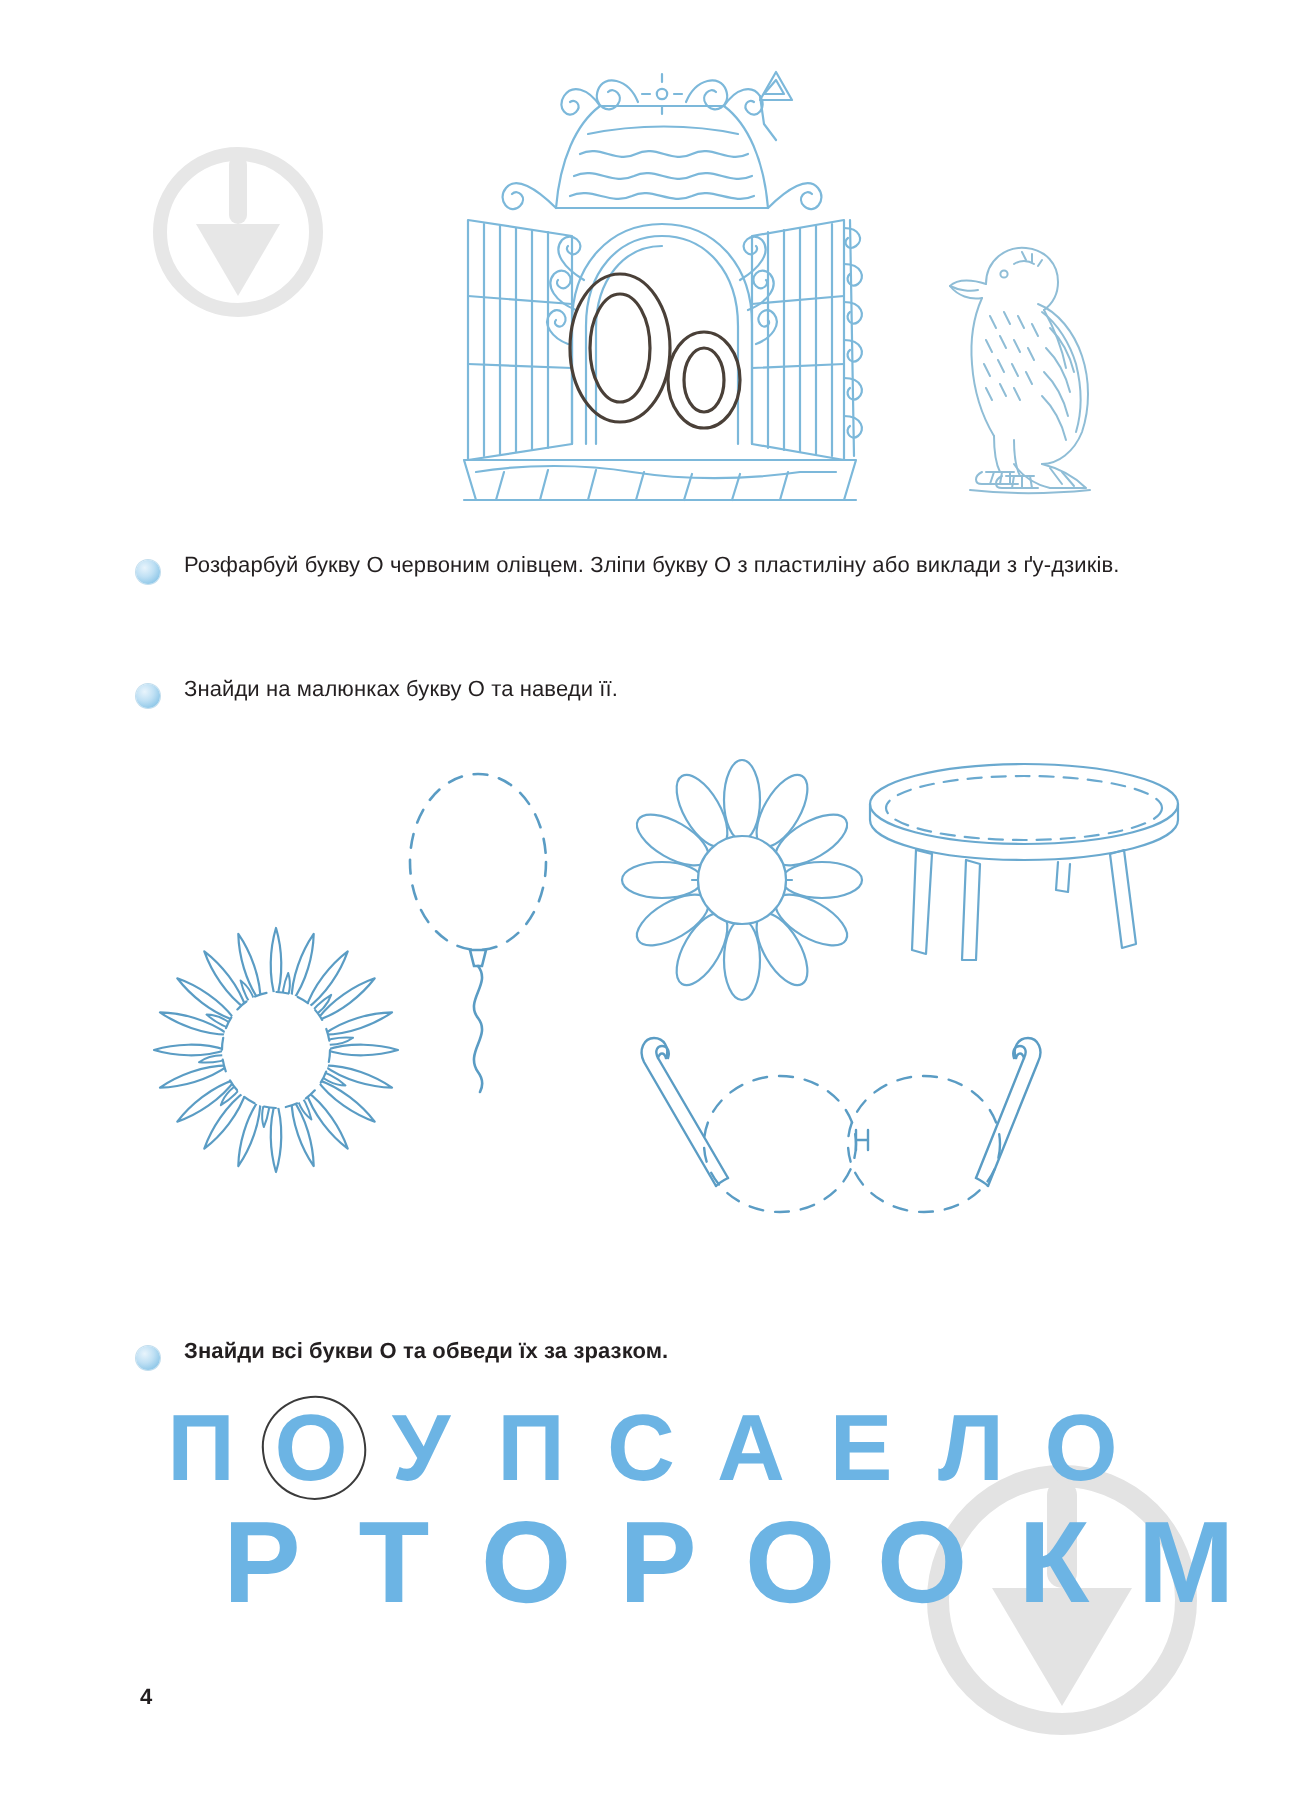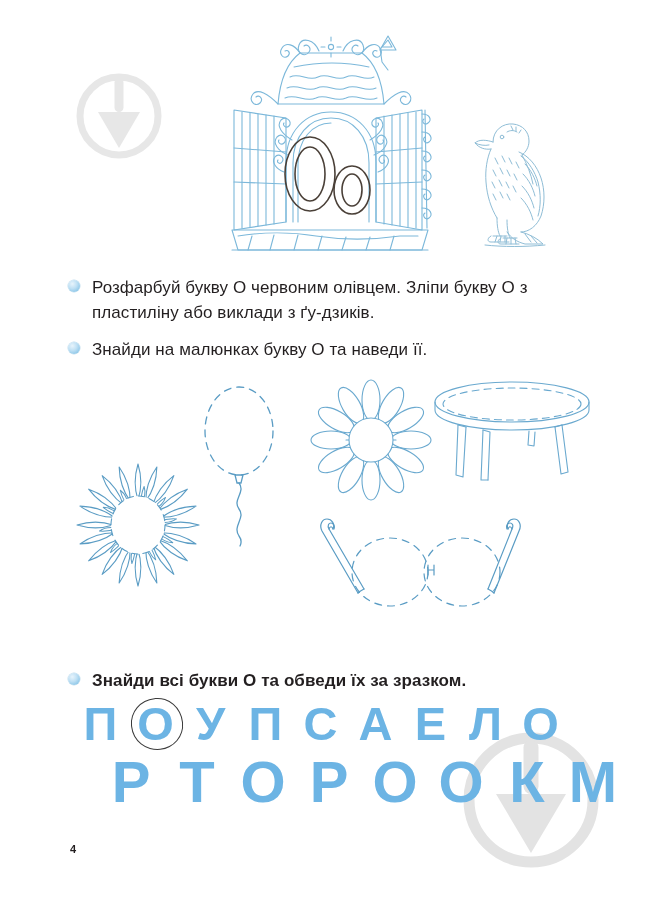--- a/index.html
+++ b/index.html
@@ -67,21 +67,21 @@
   .bullet {
     flex: 0 0 auto;
     width: 12px;
     height: 12px;
     border-radius: 50%;
     margin-top: 4px;
     background: radial-gradient(circle at 36% 32%, #e8f4fc 0%, #bfe0f4 42%, #8ec7e8 78%, #7bbde2 100%);
     box-shadow: 0 0 0 0.5px rgba(120,180,215,0.45);
   }
   .instruction-text {
-    font-size: 17px;
+    font-size: 11px;
     line-height: 1.45;
     letter-spacing: 0.005em;
     color: #231f20;
   }
 
   #instr-1 { left: 68px; top: 276px; width: 505px; }
   #instr-2 { left: 68px; top: 338px; width: 505px; }
   #instr-3 { left: 68px; top: 669px; width: 505px; font-weight: bold; }
 
   

